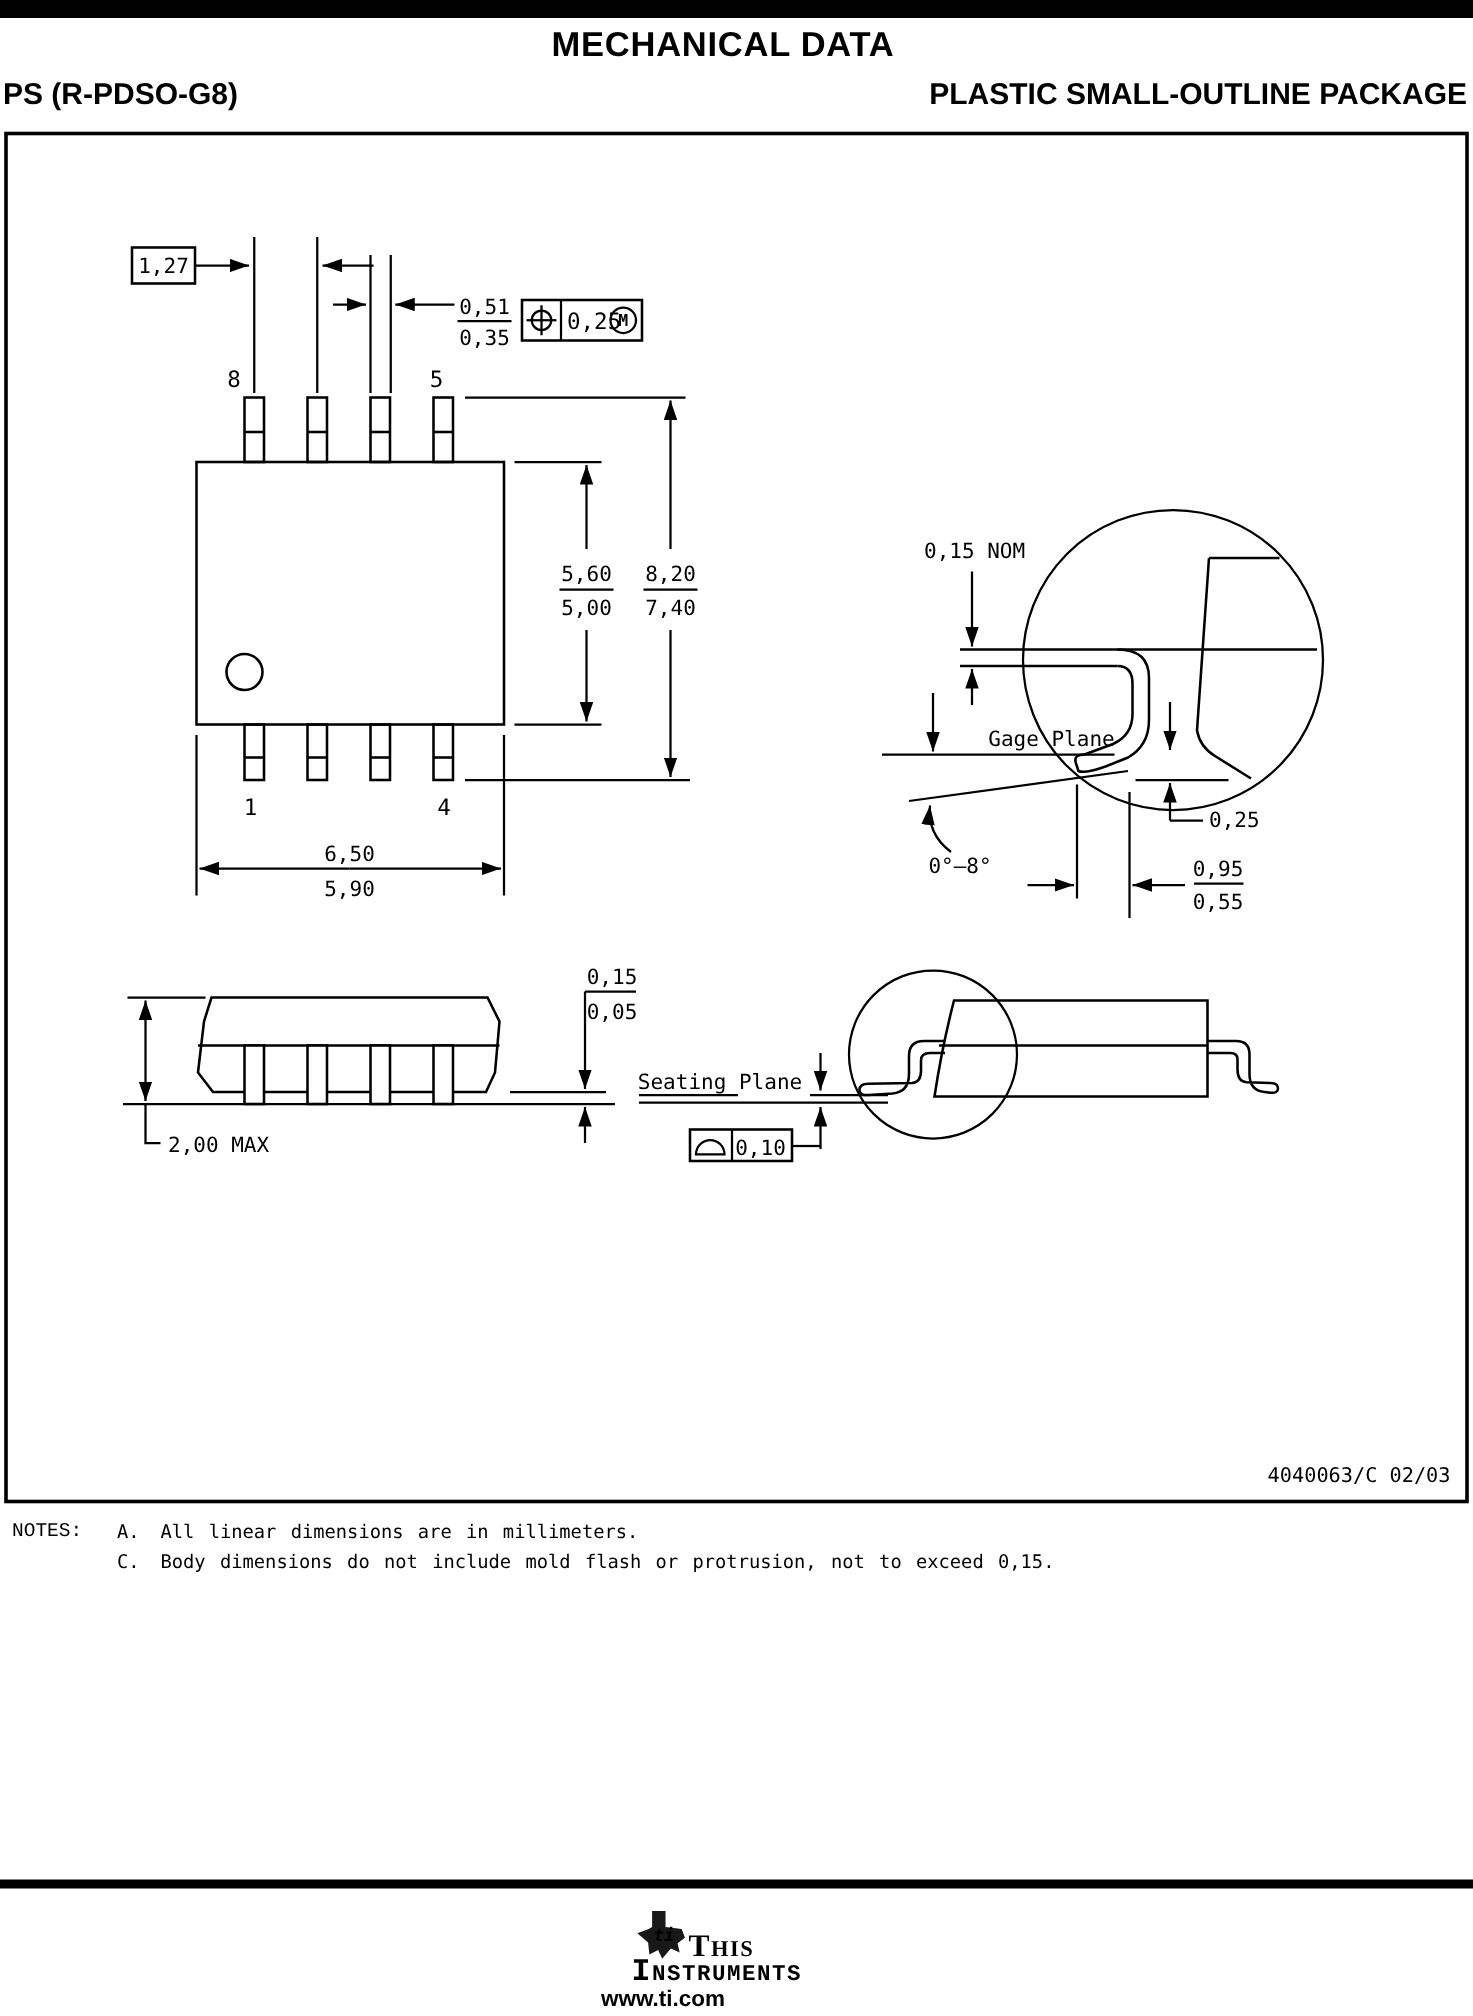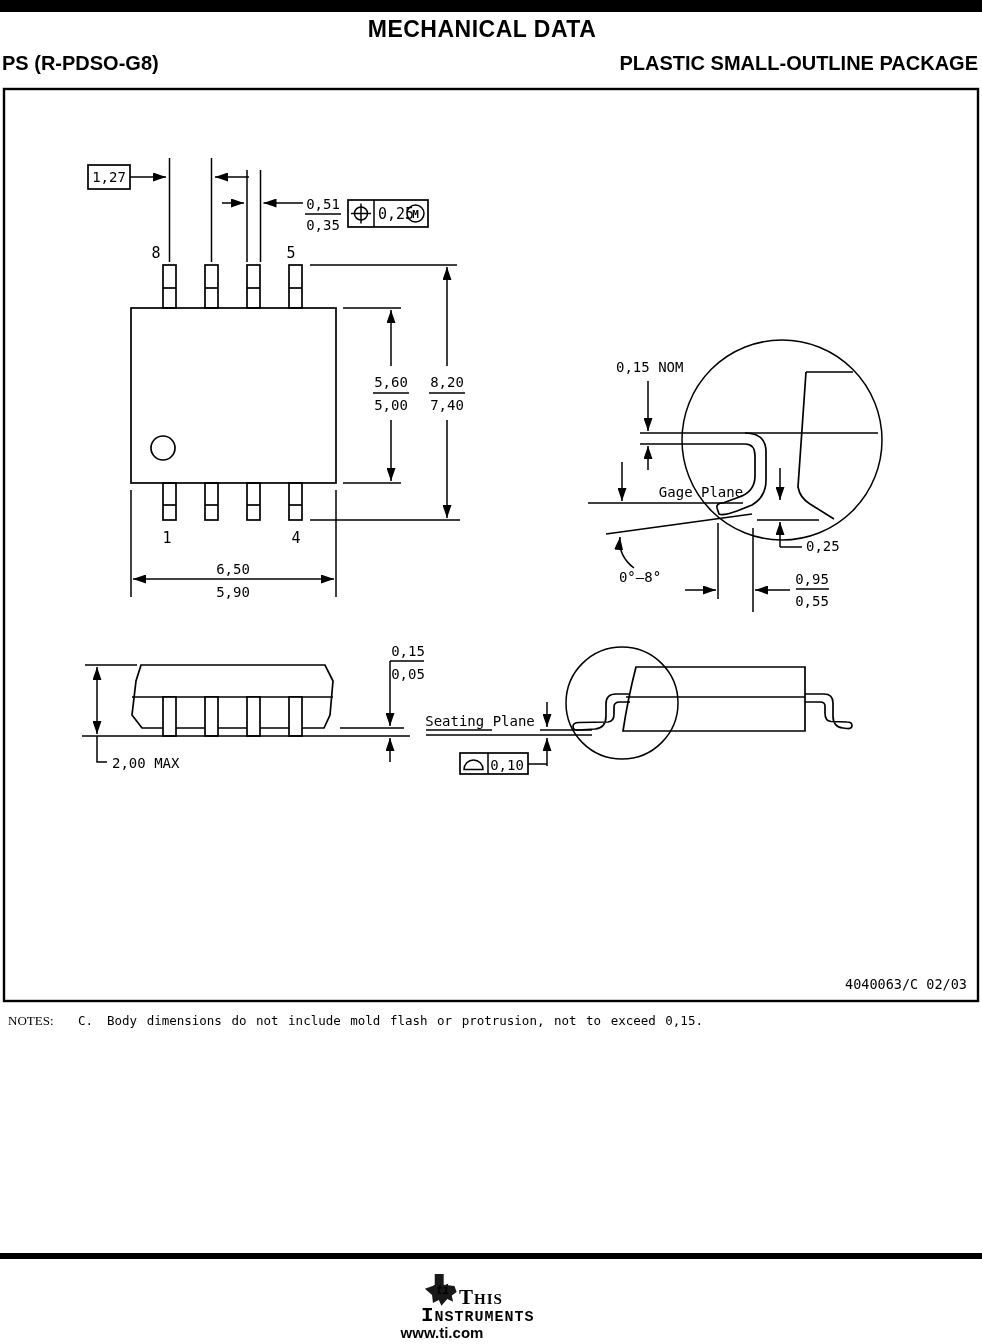--- a/index.html
+++ b/index.html
@@ -12,21 +12,21 @@
   #page-title{left:0;top:16px;width:964px;text-align:center;font-size:23px;font-weight:bold;letter-spacing:0.5px;}
   #pkg-code{left:2px;top:52px;font-size:20px;font-weight:bold;}
   #pkg-name{right:4px;top:52px;font-size:20px;font-weight:bold;}
   #drawing-svg{left:0;top:0;}
   svg text{font-family:"DejaVu Sans Mono",monospace;fill:#000;stroke:none;}
   .dim{font-size:14px;}
   .dim15{font-size:15px;}
   .pinnum{font-size:15px;}
   .mmc-m{font-size:11px;font-weight:bold;}
   #doc-ref{right:15px;top:976px;font-family:"DejaVu Sans Mono",monospace;font-size:13.5px;}
-  #notes-label{left:8px;top:1013px;font-family:Liberation Serif, serif;font-size:13px;}
+  #notes-label{left:8px;top:1013px;font-family:Liberation Mono, monospace;font-size:13px;}
   #notes-list{left:78px;top:1013px;font-family:"DejaVu Sans Mono",monospace;font-size:12.5px;word-spacing:2px;}
   .note-row{height:20px;line-height:16px;}
   .note-letter{display:inline-block;width:29px;word-spacing:0;}
   #footer-bar{left:0;top:1253px;width:982px;height:6px;background:#000;}
   #ti-logo-glyph{left:424px;top:1272px;}
   #ti-brand-top{left:459px;top:1287px;font-family:"Liberation Serif",serif;font-variant:small-caps;font-size:21px;font-weight:600;letter-spacing:1px;line-height:1;}
   #ti-brand-bottom{left:421px;top:1305px;font-family:Liberation Mono, monospace;font-variant:small-caps;font-size:21px;font-weight:600;letter-spacing:1px;line-height:1;}
   #ti-url{left:0;top:1324px;width:884px;text-align:center;font-size:15px;font-weight:bold;}
 </style>
 </head>
@@ -234,20 +234,23 @@
     </g>
     <text class="dim" x="507" y="770" text-anchor="middle">0,10</text>
   </g>
 </svg>
 
 <div id="doc-ref" class="abs">4040063/C 02/03</div>
 
 <div id="notes-label" class="abs">NOTES:</div>
 <div id="notes-list" class="abs">
   <div class="note-row">
+    <span class="note-letter">A.</span><span>All linear dimensions are in millimeters.</span>
+  </div>
+  <div class="note-row">
     <span class="note-letter">C.</span><span>Body dimensions do not include mold flash or protrusion, not to exceed 0,15.</span>
   </div>
 </div>
 
 <div id="footer-bar" class="abs"></div>
 
 <svg id="ti-logo-glyph" class="abs" width="34" height="38" viewBox="0 0 38 40">
   <path d="M12,1 L22,1 L22,13 L34,14.5 L36.5,21 L31,25 L32.5,32 L26,29 L19.5,36.5 L16.5,30 L10,33.5 L9,24.5 L1,17.5 L9.5,14.5 L12,13 Z" fill="#181818" stroke="none"></path>
   <text x="13" y="23" font-family="Liberation Serif,serif" font-style="italic" font-weight="bold" font-size="13" fill="#fff" stroke="none">ti</text>
 </svg>

